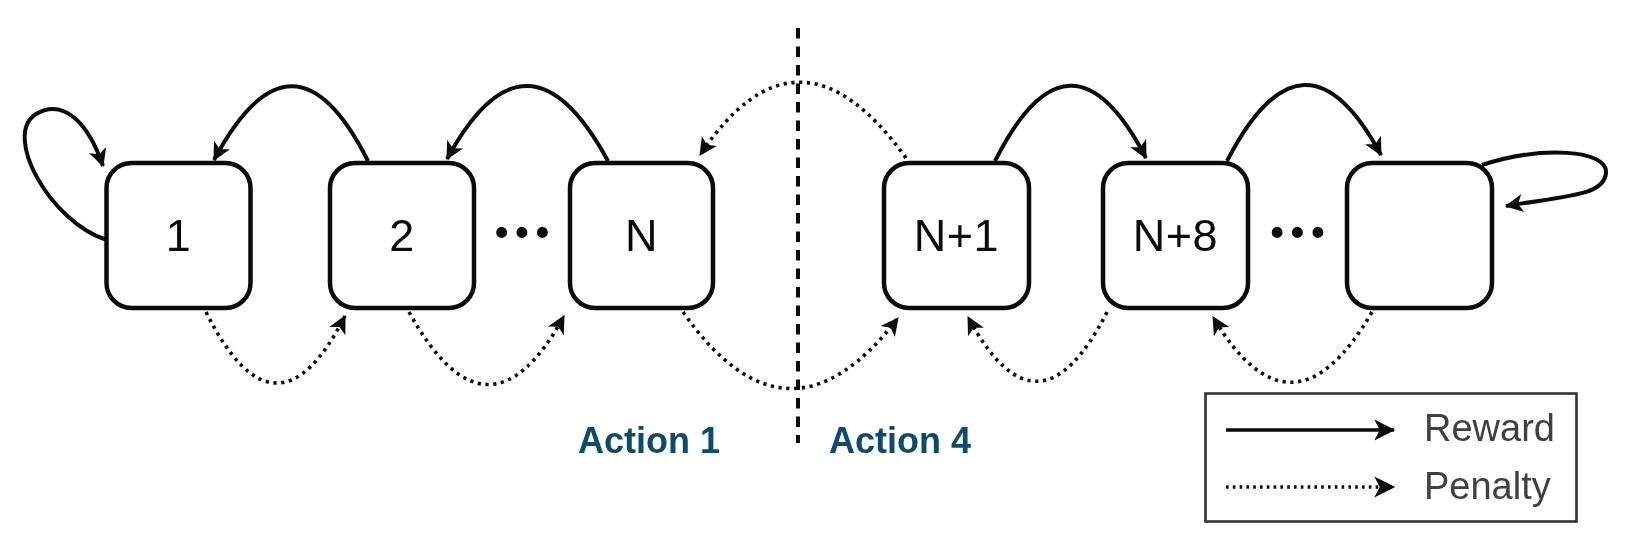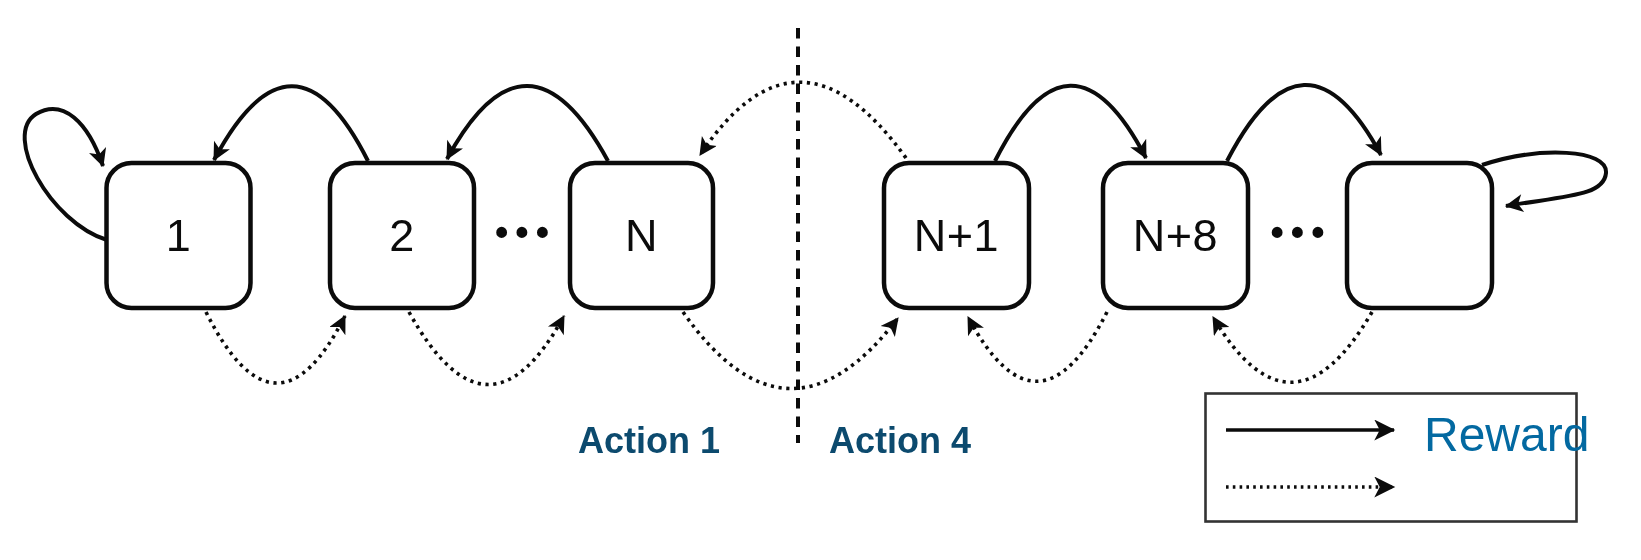--- a/index.html
+++ b/index.html
@@ -47,23 +47,23 @@
     top: 404px;
     font-weight: bold;
     font-size: 36px;
     white-space: nowrap;
     color: #0c4a6e;
     margin-top: 16px;
   }
   .legend-label {
     position: absolute;
     left: 1424px;
-    font-size: 48px;
+    font-size: 38px;
     white-space: nowrap;
-    color: #0369a1;
+    color: #404040;
   }
 </style>
 </head>
 <body>
 
 <div class="canvas">
 
   <svg class="layer" viewBox="0 0 1641 560" aria-hidden="true">
     <defs>
       <marker id="ah" viewBox="0 0 10 10" refX="9.4" refY="5" markerWidth="23" markerHeight="18" markerUnits="userSpaceOnUse" orient="auto">
@@ -108,14 +108,15 @@
   <div class="state-label" style="left:884px; width:145px;">N+1</div>
   <div class="state-label" style="left:1103px; width:145px;">N+8</div>
 
   <div class="ellipsis" style="left:474px; width:96px;">•••</div>
   <div class="ellipsis" style="left:1248px; width:99px;">•••</div>
 
   <div class="action-label" style="left:578px;">Action 1</div>
   <div class="action-label" style="left:829px;">Action 4</div>
 
   <div class="legend-label" style="top:407px;">Reward</div>
+  <div class="legend-label" style="top:465px;">Penalty</div>
 
 </div>
 
 </body></html>

